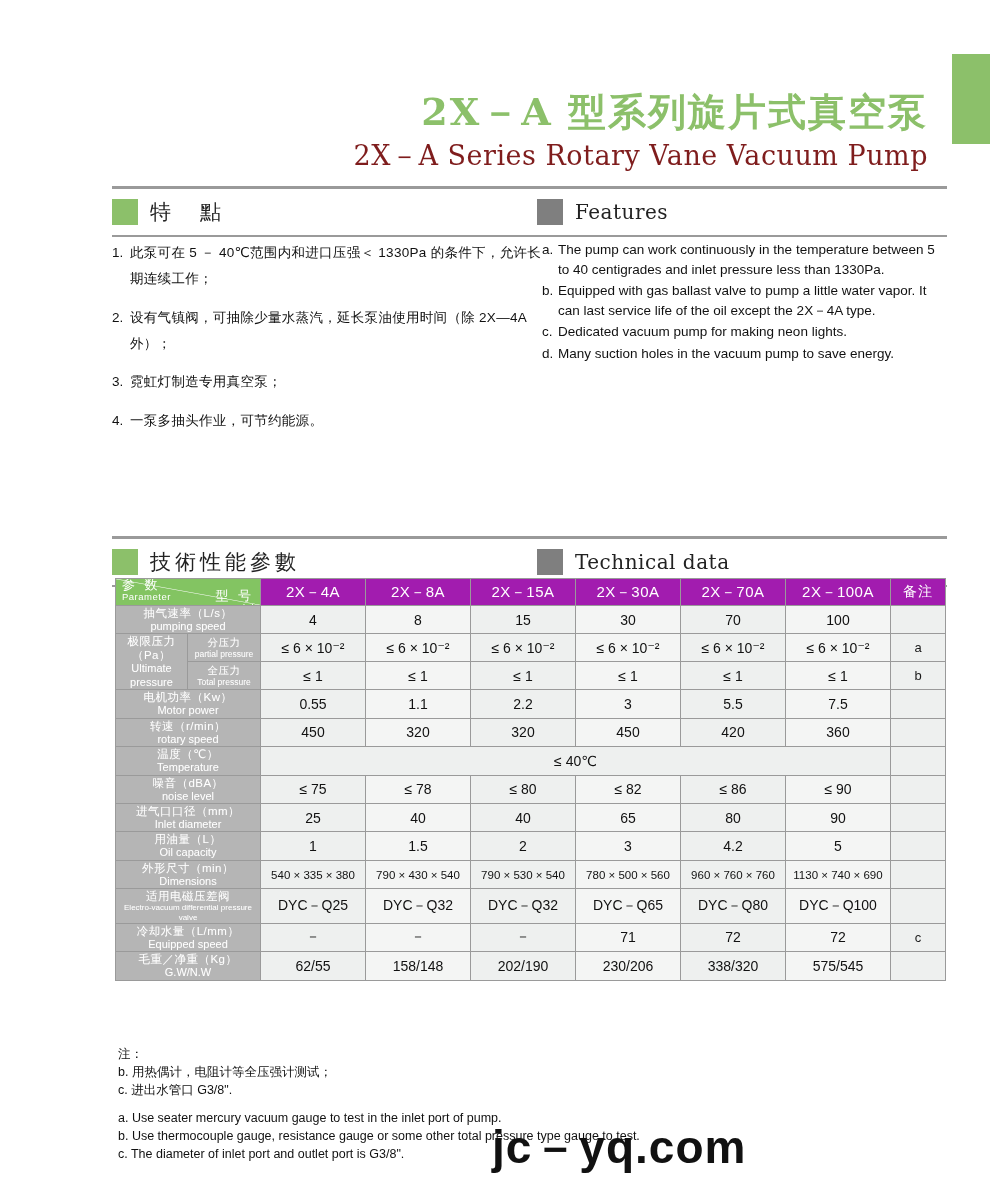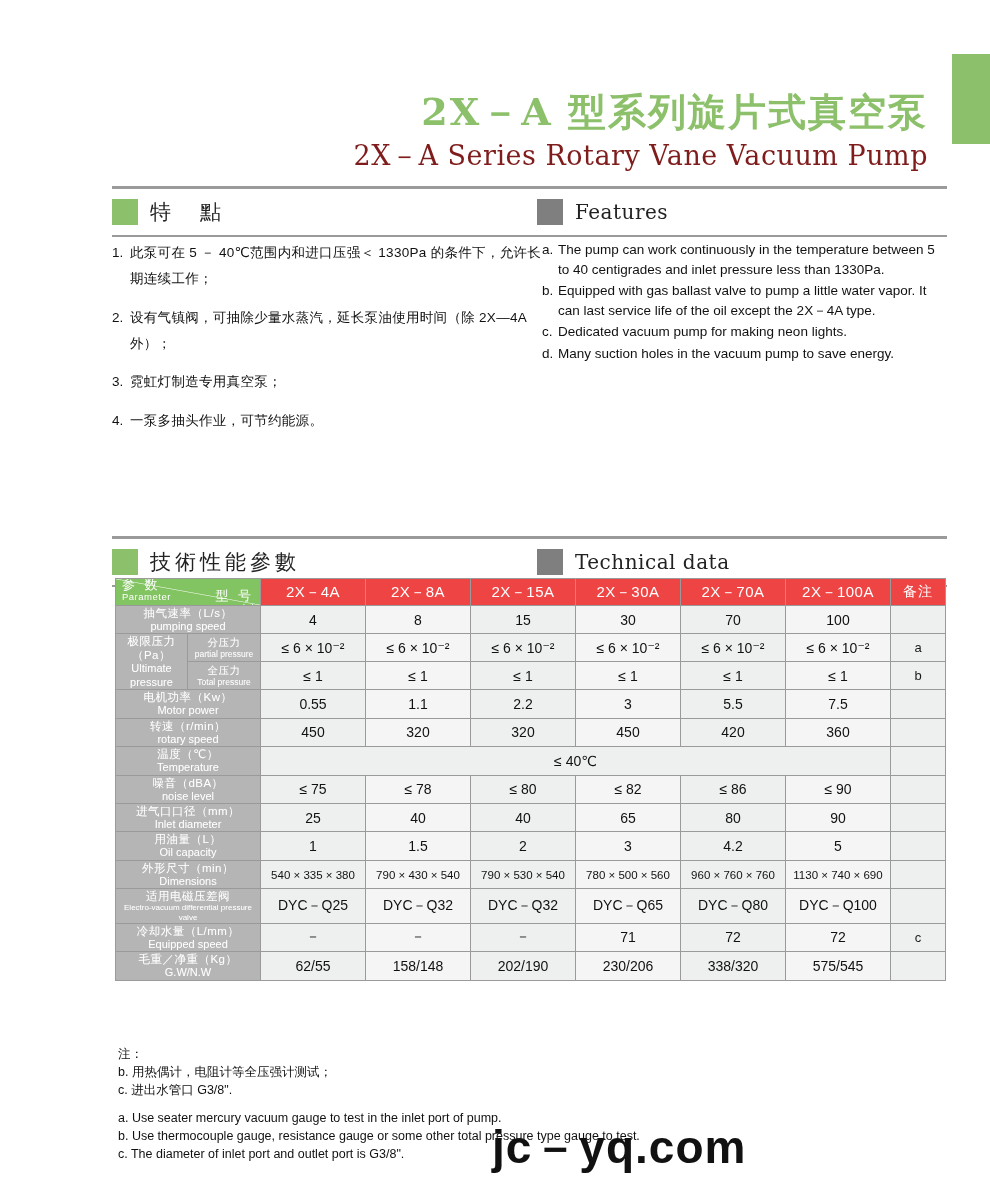--- a/index.html
+++ b/index.html
@@ -94,21 +94,21 @@
     font-size:11.5px; line-height:1.22; padding:3px 2px;
     text-shadow:0 0 1px rgba(255,255,255,.25);
   }
   td.lbl .en{ font-size:11px; display:block; }
   td.lbl .cn{ display:block; letter-spacing:0.5px; }
   td.lbl.sub{ font-size:10.5px;text-align:center; }
   td.lbl.sub .en{ font-size:8.5px; }
   td.remark{ background:#eef0ef; font-size:13px; }
 
   
-  td.hdr{ background:#ef4444; color:#ffffff; font-size:15px; height:62px;
+  td.hdr{ background:#a21caf; color:#ffffff; font-size:15px; height:62px;
           letter-spacing:0.5px; }
   td.hdr.corner{
     position:relative; padding:0; overflow:hidden; background:#83c462;
   }
   td.hdr.corner .diag{
     position:absolute; left:0; top:0; width:100%; height:100%;
   }
   td.hdr.corner .model{
     position:absolute; right:6px; top:3px; text-align:right; line-height:1.05;
   }

